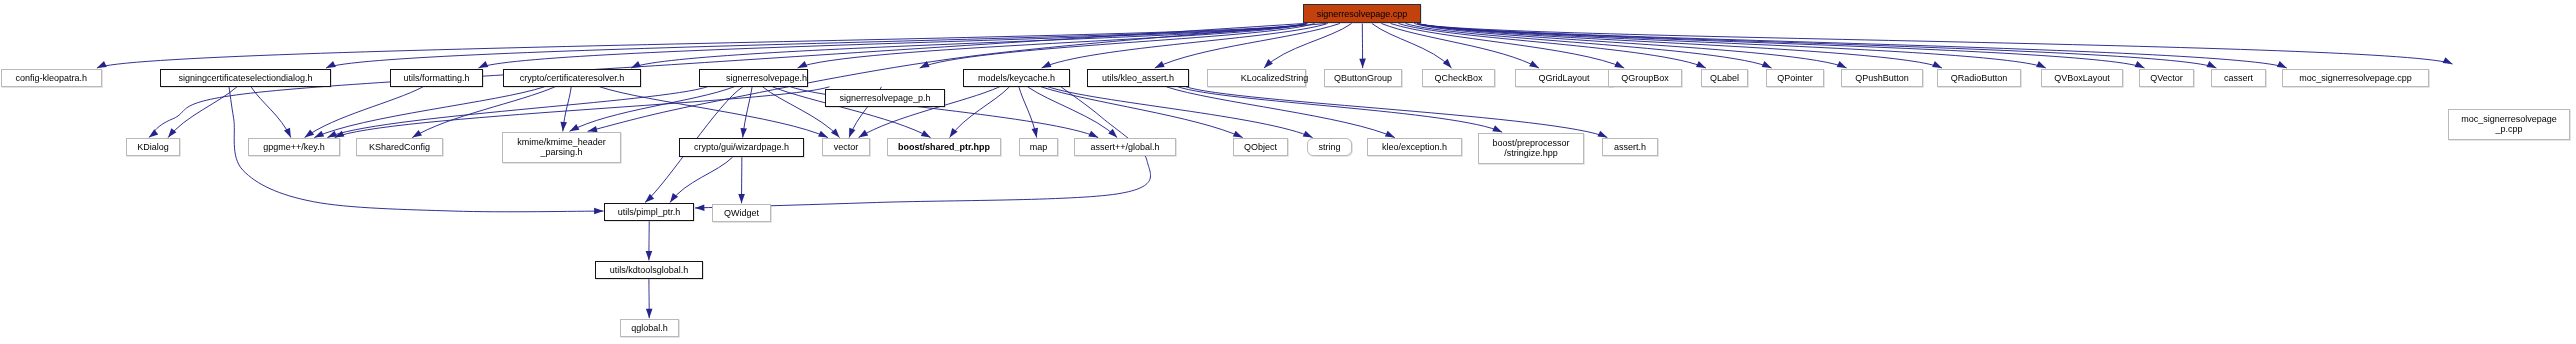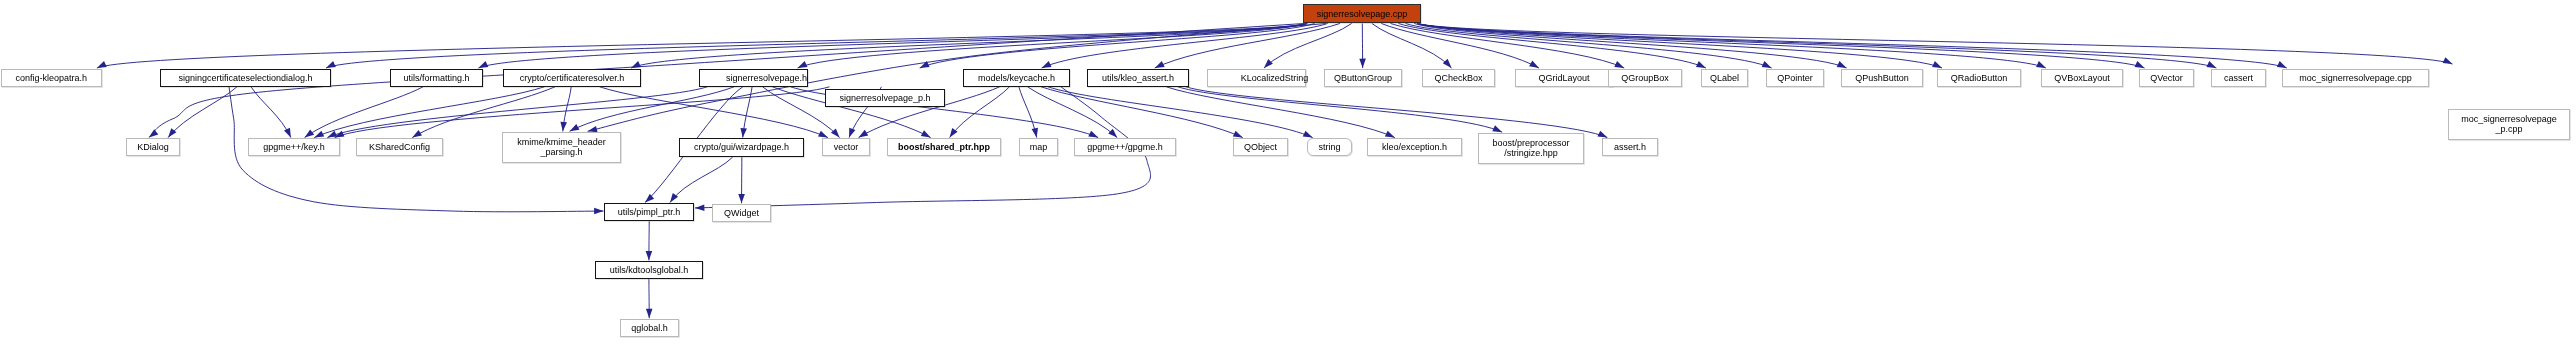--- a/index.html
+++ b/index.html
@@ -160,21 +160,21 @@
 _p.cpp</span></div>
     <div class="gnode external" style="left: 126px; top: 138px; width: 54px; height: 18px;"><span>KDialog</span></div>
     <div class="gnode external" style="left: 248px; top: 138px; width: 92px; height: 18px;"><span>gpgme++/key.h</span></div>
     <div class="gnode external" style="left: 356px; top: 138px; width: 87px; height: 18px;"><span>KSharedConfig</span></div>
     <div class="gnode external" style="left: 502px; top: 132px; width: 119px; height: 30.5px;"><span>kmime/kmime_header
 _parsing.h</span></div>
     <div class="gnode internal" style="left: 679px; top: 138px; width: 125px; height: 19px;"><span>crypto/gui/wizardpage.h</span></div>
     <div class="gnode external" style="left: 822px; top: 138px; width: 48px; height: 18px;"><span>vector</span></div>
     <div class="gnode external" style="left: 887px; top: 138px; width: 114px; height: 18px; font-weight: bold;"><span>boost/shared_ptr.hpp</span></div>
     <div class="gnode external" style="left: 1019px; top: 138px; width: 39px; height: 18px;"><span>map</span></div>
-    <div class="gnode external" style="left: 1074px; top: 138px; width: 102px; height: 18px;"><span>gpgme++/gpgme.h</span></div>
+    <div class="gnode external" style="left: 1074px; top: 138px; width: 102px; height: 18px;"><span>assert++/global.h</span></div>
     <div class="gnode external" style="left: 1233px; top: 138px; width: 55px; height: 18px;"><span>QObject</span></div>
     <div class="gnode external" style="left: 1307px; top: 138px; width: 45px; height: 18px; border-radius: 6px;"><span>string</span></div>
     <div class="gnode external" style="left: 1367px; top: 138px; width: 95px; height: 18px;"><span>kleo/exception.h</span></div>
     <div class="gnode external" style="left: 1478px; top: 133px; width: 106px; height: 30.5px;"><span>boost/preprocessor
 /stringize.hpp</span></div>
     <div class="gnode external" style="left: 1602px; top: 138px; width: 56px; height: 18px;"><span>assert.h</span></div>
     <div class="gnode internal" style="left: 604px; top: 203px; width: 90px; height: 18px;"><span>utils/pimpl_ptr.h</span></div>
     <div class="gnode external" style="left: 712px; top: 204px; width: 59px; height: 18px;"><span>QWidget</span></div>
     <div class="gnode internal" style="left: 595px; top: 261px; width: 108px; height: 18px;"><span>utils/kdtoolsglobal.h</span></div>
     <div class="gnode external" style="left: 620px; top: 319px; width: 59px; height: 18px;"><span>qglobal.h</span></div>

